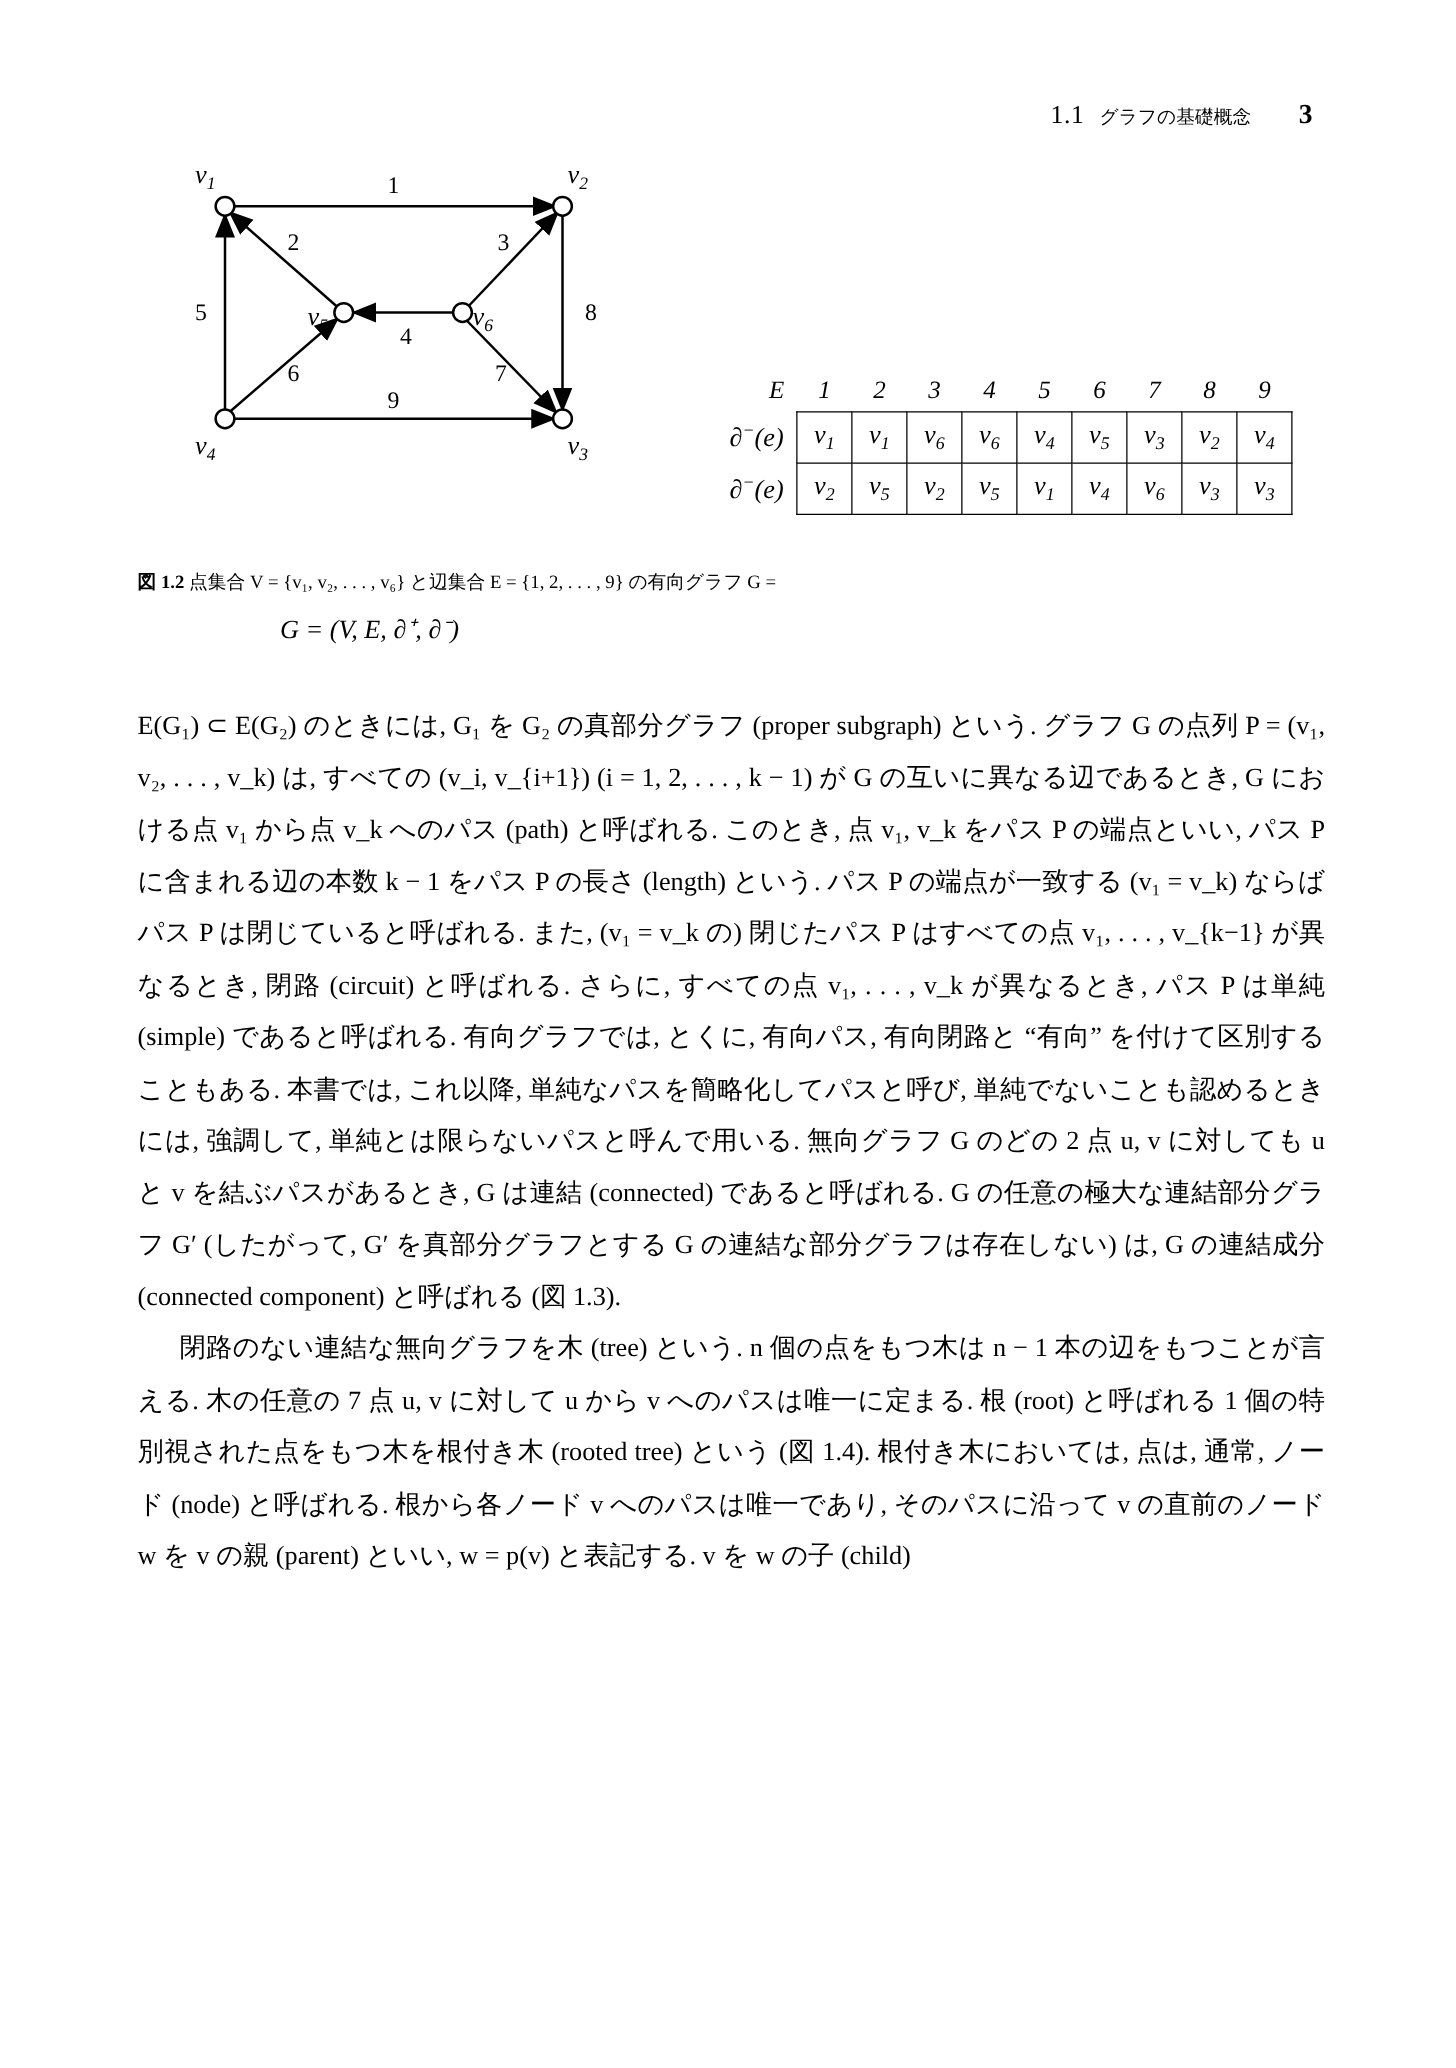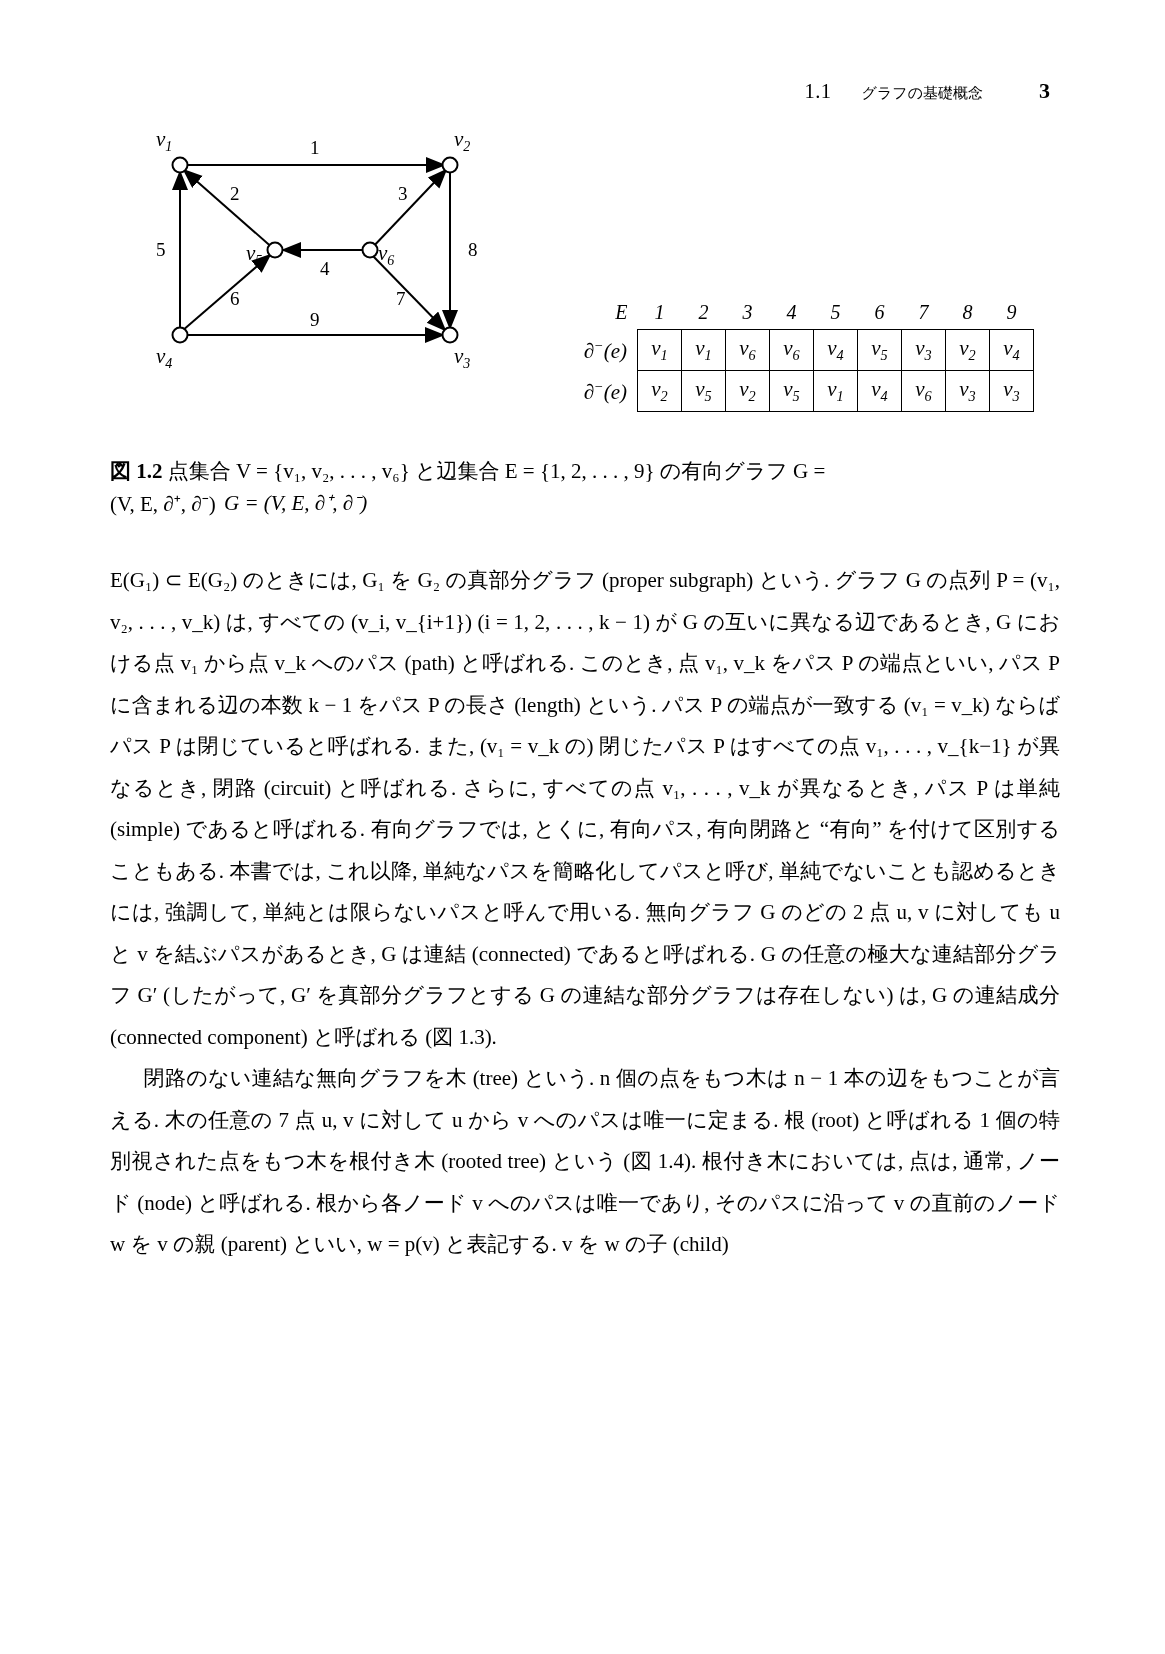--- a/index.html
+++ b/index.html
@@ -21,21 +21,21 @@
     width: 1165px;
     height: 1654px;
   }
   
   .runhead {
     position: absolute;
     right: 115px;
     top: 78px;
     display: flex;
     align-items: baseline;
-    gap: 30px;
+    gap: 12px;
     font-size: 20.5px;
   }
   .runhead .sec-num { letter-spacing: 0.5px; }
   .runhead .sec-title { font-size: 15px; }
   .runhead .pageno {
     font-weight: bold;
     font-size: 22px;
     margin-left: 26px;
   }
   
@@ -109,21 +109,21 @@
     white-space: nowrap;
   }
   sub.it { font-style: italic; font-size: 0.68em; }
   sup.it { font-size: 0.68em; }
   
   .fig-caption {
     position: absolute;
     left: 110px;
     top: 455px;
     width: 945px;
-    font-size: 21px;
+    font-size: 15px;
     line-height: 1.55;
     text-align: justify;
   }
   .fig-caption .fignum { font-weight: bold; }
   .fig-caption .l2 { display: block; }
   
   .body-text {
     position: absolute;
     left: 110px;
     top: 560px;
@@ -241,21 +241,20 @@
           <td><span class="mi">v</span><sub class="it">3</sub></td>
         </tr>
       </tbody>
         </table>
     </div>
   </div>
 
   <div class="fig-caption">
     <span class="fignum">図 1.2</span>
     <span>点集合 V = {v₁, v₂, . . . , v₆} と辺集合 E = {1, 2, . . . , 9} の有向グラフ G =</span>
-    <span class="l2">(V, E, ∂⁺, ∂⁻)</span>
   </div>
 
   <div class="body-text">
     <p>E(G₁) ⊂ E(G₂) のときには, G₁ を G₂ の真部分グラフ (proper subgraph) という. グラフ G の点列 P = (v₁, v₂, . . . , v_k) は, すべての (v_i, v_{i+1}) (i = 1, 2, . . . , k − 1) が G の互いに異なる辺であるとき, G における点 v₁ から点 v_k へのパス (path) と呼ばれる. このとき, 点 v₁, v_k をパス P の端点といい, パス P に含まれる辺の本数 k − 1 をパス P の長さ (length) という. パス P の端点が一致する (v₁ = v_k) ならばパス P は閉じていると呼ばれる. また, (v₁ = v_k の) 閉じたパス P はすべての点 v₁, . . . , v_{k−1} が異なるとき, 閉路 (circuit) と呼ばれる. さらに, すべての点 v₁, . . . , v_k が異なるとき, パス P は単純 (simple) であると呼ばれる. 有向グラフでは, とくに, 有向パス, 有向閉路と “有向” を付けて区別することもある. 本書では, これ以降, 単純なパスを簡略化してパスと呼び, 単純でないことも認めるときには, 強調して, 単純とは限らないパスと呼んで用いる. 無向グラフ G のどの 2 点 u, v に対しても u と v を結ぶパスがあるとき, G は連結 (connected) であると呼ばれる. G の任意の極大な連結部分グラフ G′ (したがって, G′ を真部分グラフとする G の連結な部分グラフは存在しない) は, G の連結成分 (connected component) と呼ばれる (図 1.3).</p>
     <p class="indent">閉路のない連結な無向グラフを木 (tree) という. n 個の点をもつ木は n − 1 本の辺をもつことが言える. 木の任意の 7 点 u, v に対して u から v へのパスは唯一に定まる. 根 (root) と呼ばれる 1 個の特別視された点をもつ木を根付き木 (rooted tree) という (図 1.4). 根付き木においては, 点は, 通常, ノード (node) と呼ばれる. 根から各ノード v へのパスは唯一であり, そのパスに沿って v の直前のノード w を v の親 (parent) といい, w = p(v) と表記する. v を w の子 (child)</p>
   </div>
 
 </div>
 
 </body></html>

